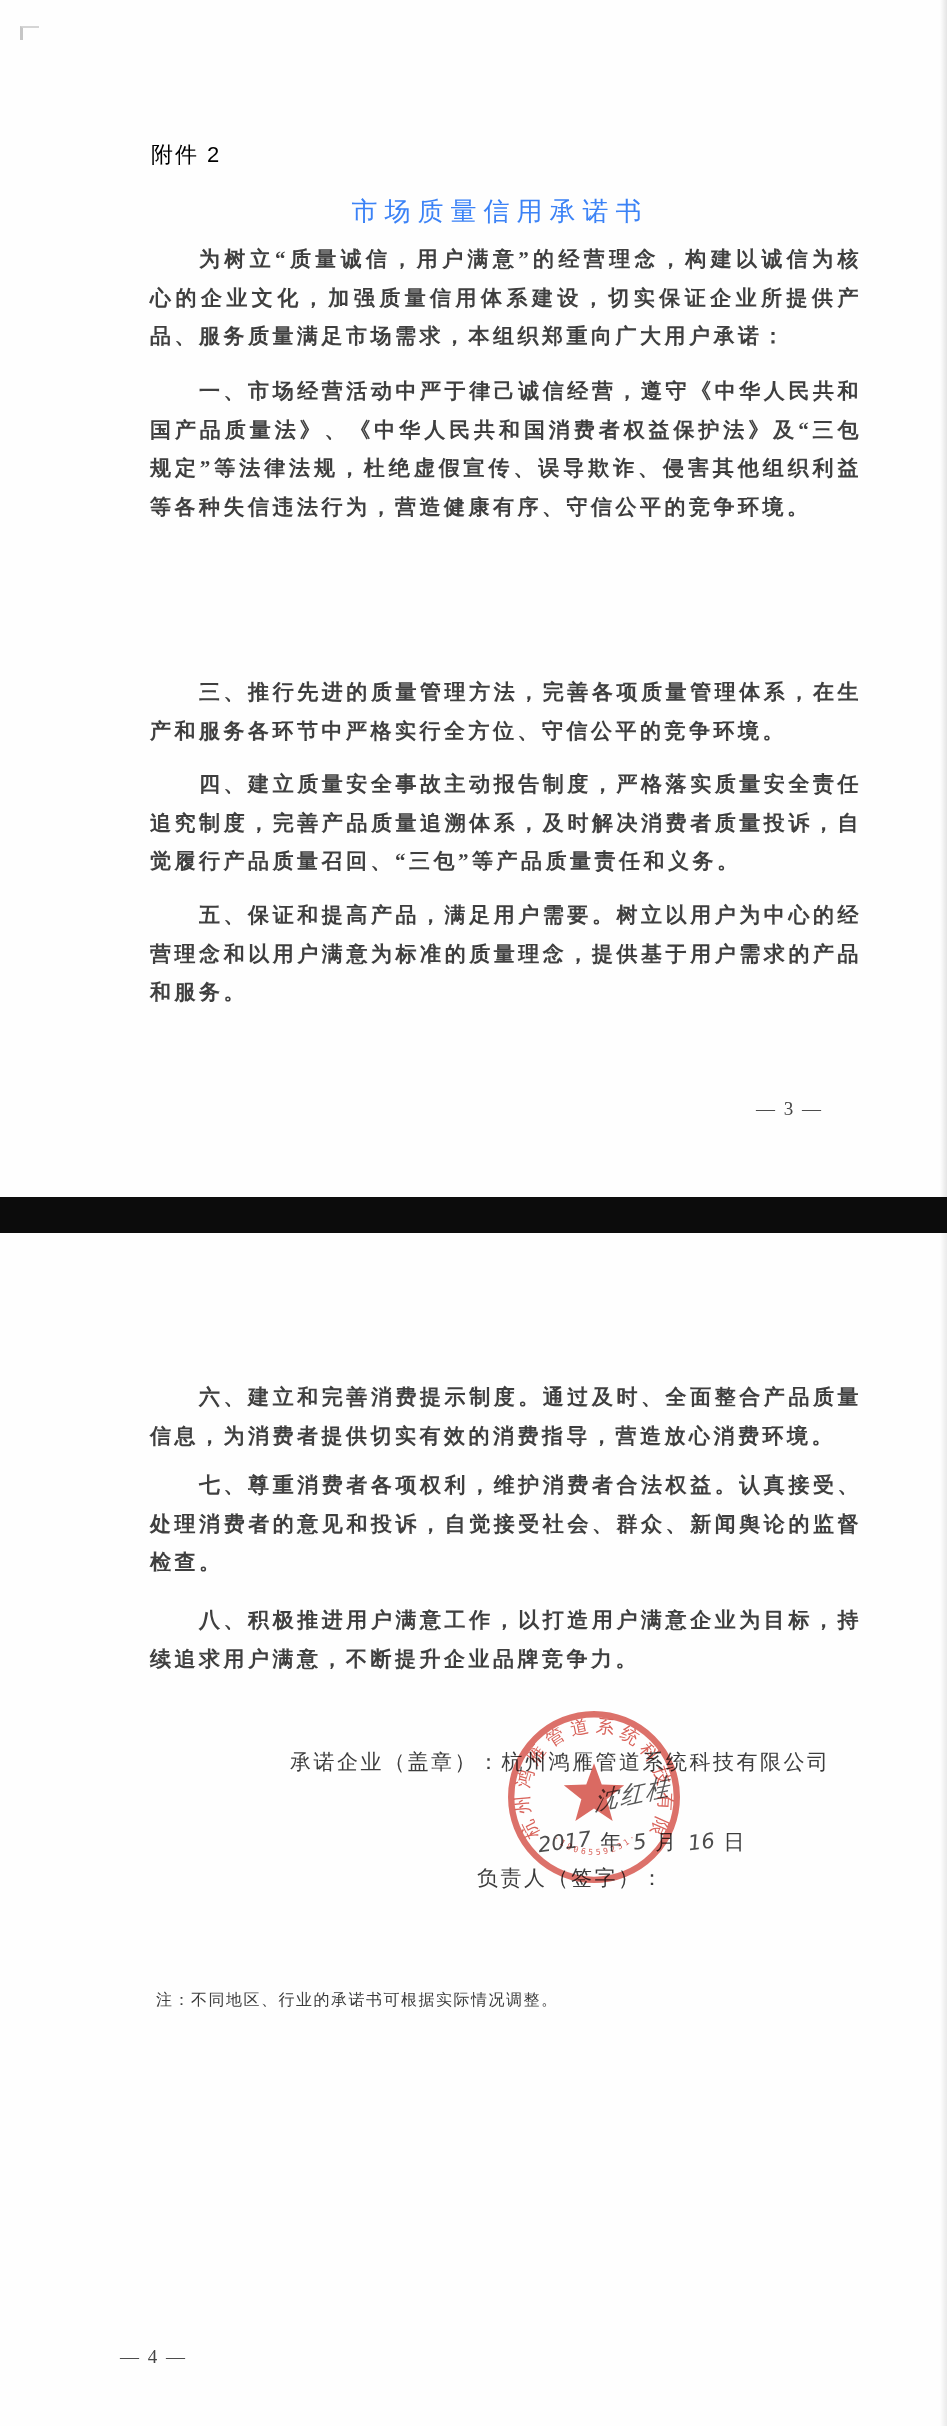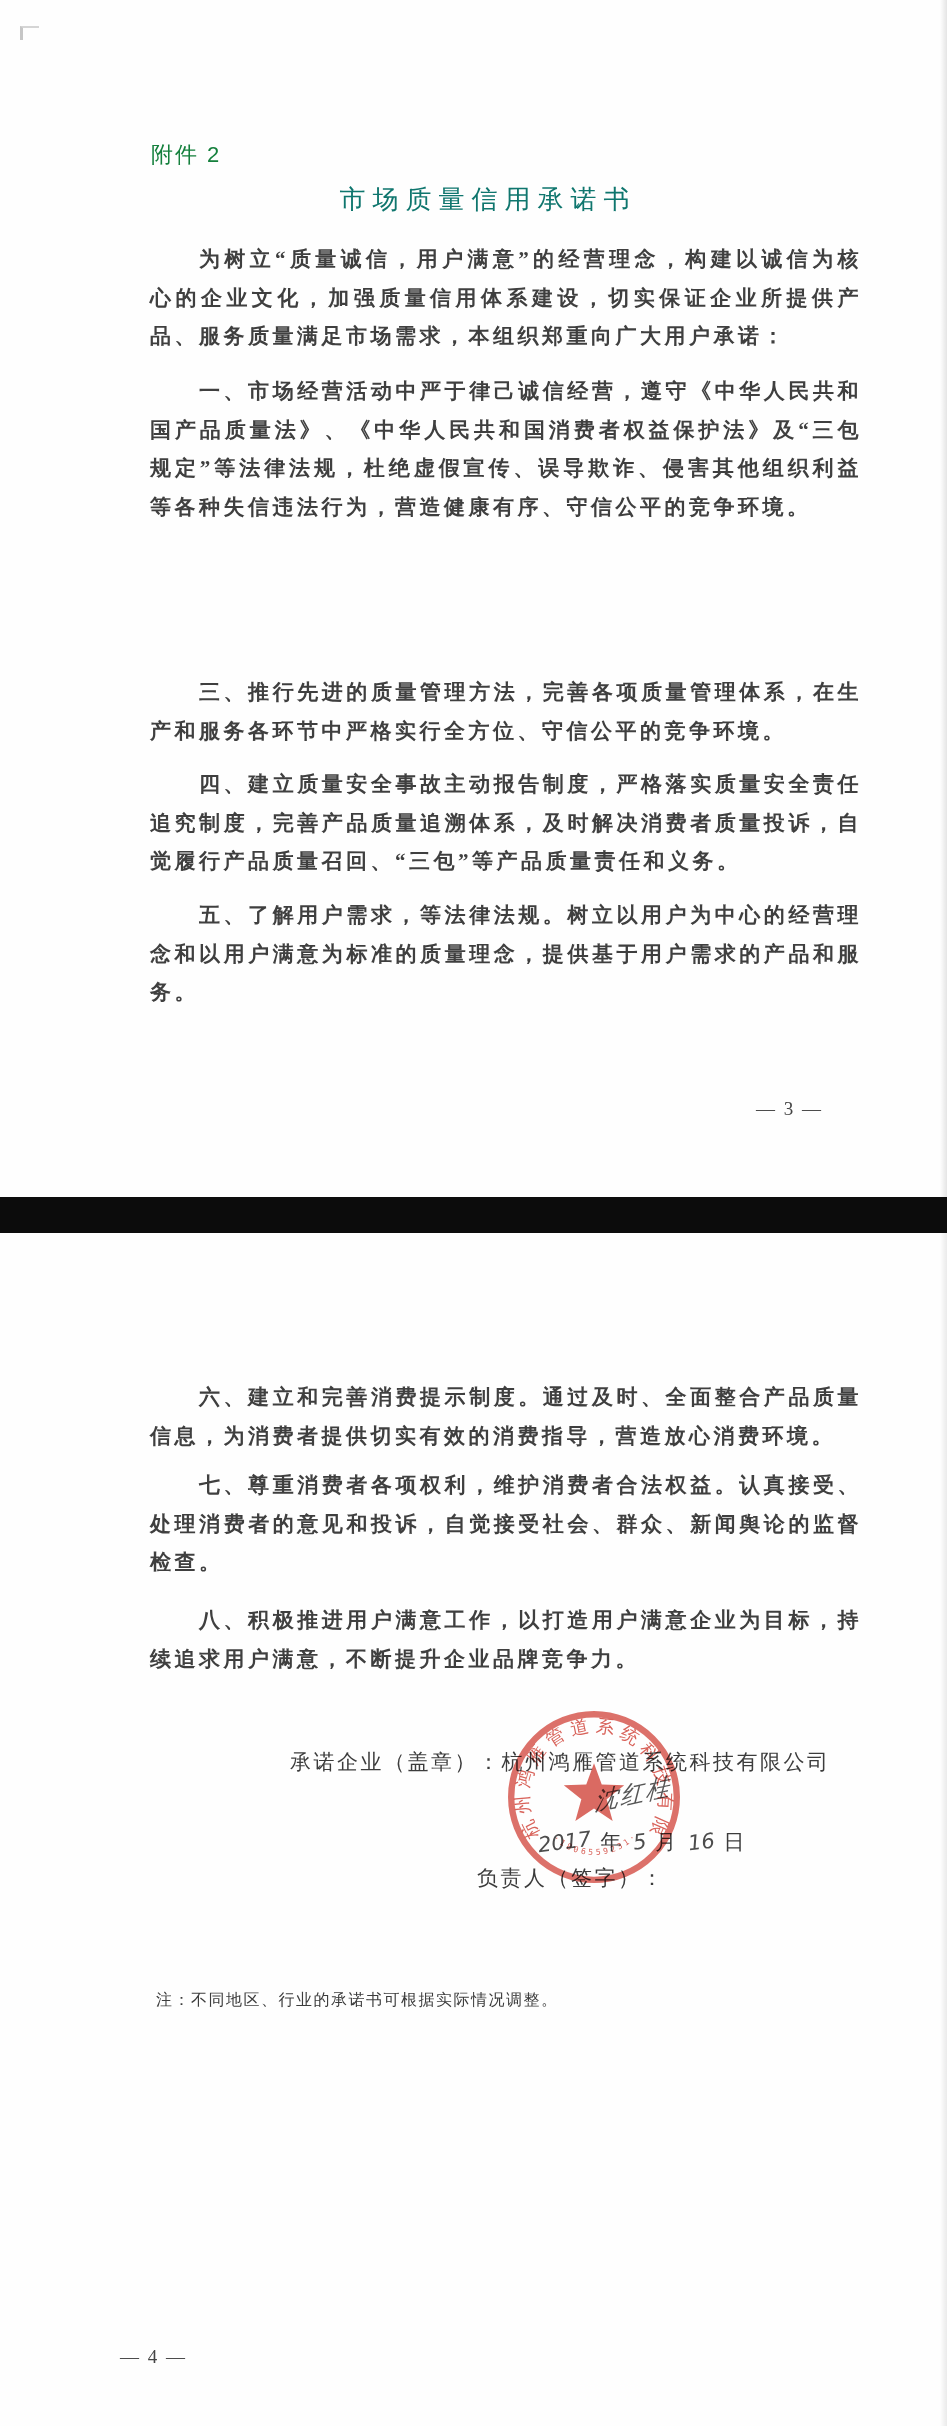--- a/index.html
+++ b/index.html
@@ -19,26 +19,26 @@
   .p2 { top:545px; }
   .p3 { top:673px; }
   .p4 { top:765px; }
   .p5 { top:896px; }
   .p6 { top:1378px; }
   .p7 { top:1466px; }
   .p8 { top:1601px; }
 
   .attachment-label {
     position:absolute; left:151px; top:140px; margin:0;
-    font-size:22px; letter-spacing:2px; color:#15803d;
+    font-size:22px; letter-spacing:2px; color:#000000;
     font-family:"Liberation Sans","DejaVu Sans",sans-serif;
   }
   .doc-title {
-    position:absolute; left:120px; top:182px; width:736px; margin:0;
-    font-size:26px; letter-spacing:7px; text-align:center; color:#0f766e;
+    position:absolute; left:120px; top:182px; width:736px; margin:12px;
+    font-size:26px; letter-spacing:7px; text-align:center; color:#3b82f6;
     font-weight:normal;
   }
   .page-number { position:absolute; margin:0; font-size:19px; letter-spacing:2px; color:#444; }
   .pn-3 { left:756px; top:1098px; }
   .pn-4 { left:120px; top:2346px; }
 
   
   .scan-divider { position:absolute; left:0; top:1197px; width:947px; height:36px; background:#0c0c0c; }
 
   
@@ -80,21 +80,21 @@
   <div class="edge-right-p1"></div>
   <div class="edge-right-p2"></div>
 
   <p class="attachment-label">附件 2</p>
   <h1 class="doc-title">市场质量信用承诺书</h1>
 
   <p class="body-text p0">为树立“质量诚信，用户满意”的经营理念，构建以诚信为核心的企业文化，加强质量信用体系建设，切实保证企业所提供产品、服务质量满足市场需求，本组织郑重向广大用户承诺：</p>
   <p class="body-text p1">一、市场经营活动中严于律己诚信经营，遵守《中华人民共和国产品质量法》、《中华人民共和国消费者权益保护法》及“三包规定”等法律法规，杜绝虚假宣传、误导欺诈、侵害其他组织利益等各种失信违法行为，营造健康有序、守信公平的竞争环境。</p>
   <p class="body-text p3">三、推行先进的质量管理方法，完善各项质量管理体系，在生产和服务各环节中严格实行全方位、守信公平的竞争环境。</p>
   <p class="body-text p4">四、建立质量安全事故主动报告制度，严格落实质量安全责任追究制度，完善产品质量追溯体系，及时解决消费者质量投诉，自觉履行产品质量召回、“三包”等产品质量责任和义务。</p>
-  <p class="body-text p5">五、了解用户需求，等法律法规。树立以用户为中心的经营理念和以用户满意为标准的质量理念，提供基于用户需求的产品和服务。</p>
+  <p class="body-text p5">五、保证和提高产品，满足用户需要。树立以用户为中心的经营理念和以用户满意为标准的质量理念，提供基于用户需求的产品和服务。</p>
 
   <p class="page-number pn-3">— 3 —</p>
 
   <div class="scan-divider"></div>
 
   <p class="body-text p7">七、尊重消费者各项权利，维护消费者合法权益。认真接受、处理消费者的意见和投诉，自觉接受社会、群众、新闻舆论的监督检查。</p>
   <p class="body-text p6">六、建立和完善消费提示制度。通过及时、全面整合产品质量信息，为消费者提供切实有效的消费指导，营造放心消费环境。</p>
   <p class="body-text p8">八、积极推进用户满意工作，以打造用户满意企业为目标，持续追求用户满意，不断提升企业品牌竞争力。</p>
 
   <p class="sig-line sig-company"><span>承诺企业（盖章）：</span><span>杭州鸿雁管道系统科技有限公司</span></p>

